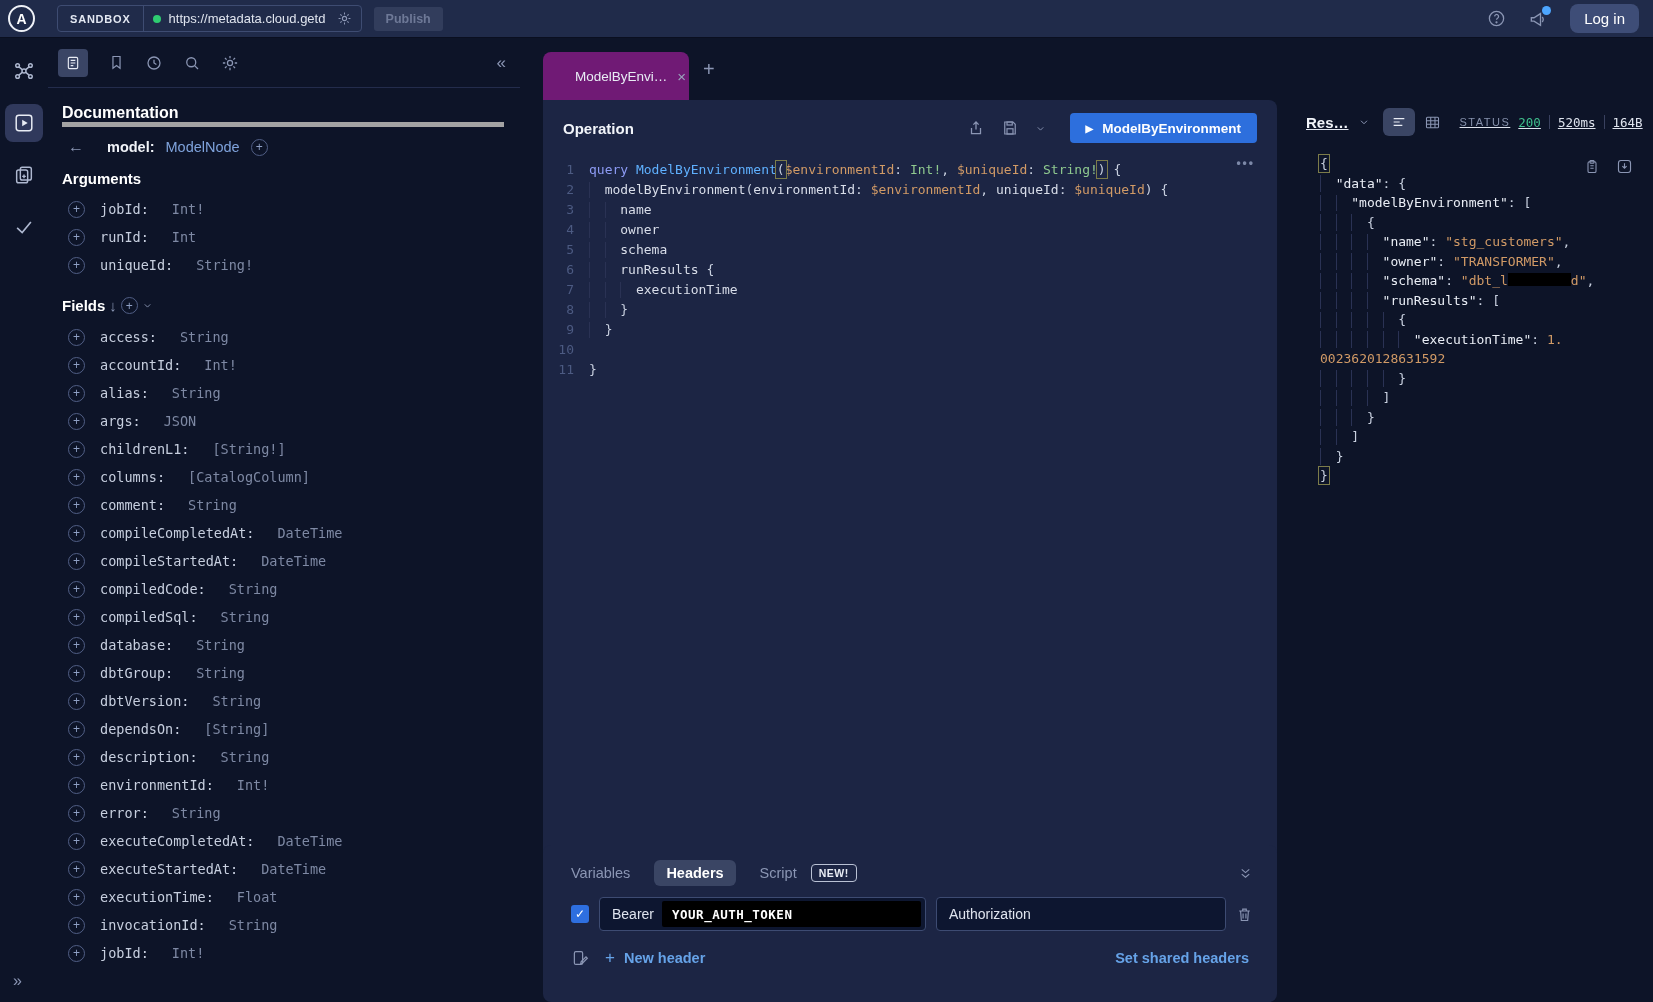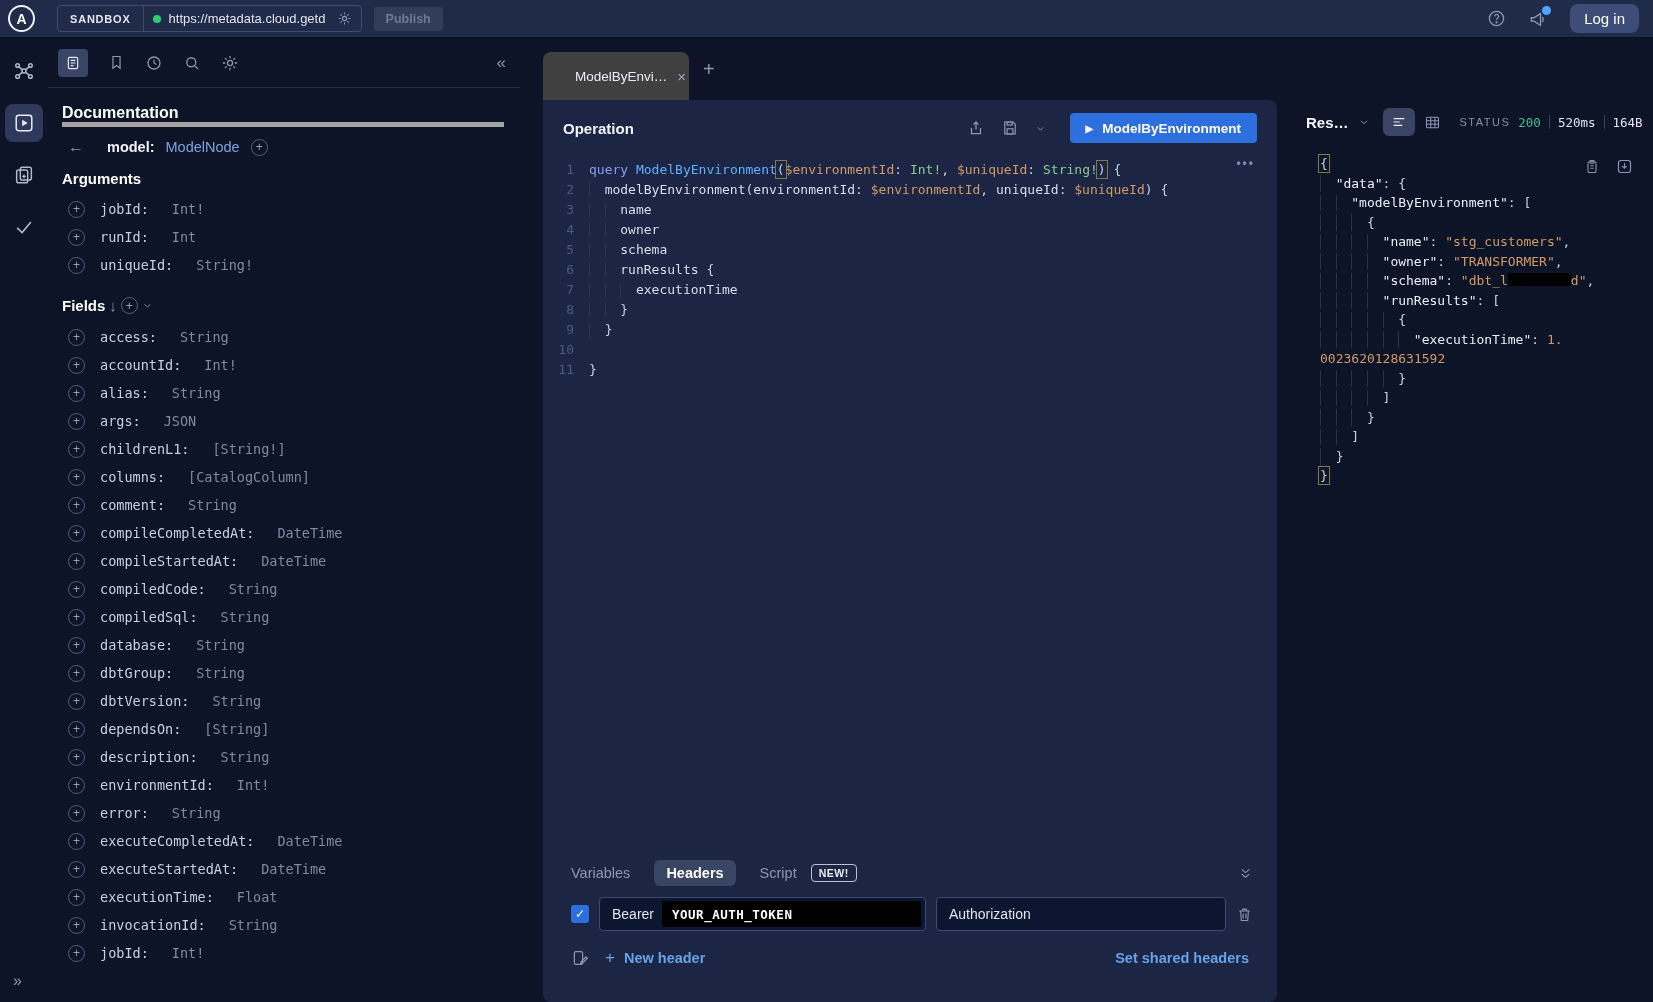--- a/index.html
+++ b/index.html
@@ -52,21 +52,21 @@
   .sec-title { font-size:15px; font-weight:bold; color:#fff; margin:14px 0 8px 0; }
   .fields-head { display:flex; align-items:center; gap:4px; margin:18px 0 9px 0; }
   .fields-head .sec-title { margin:0; }
   .doc-row { height:28px; display:flex; align-items:center; gap:15px; padding-left:6px; }
   .circle-plus { width:17px; height:17px; border:1.4px solid #515f86; border-radius:50%; color:#8fa0c5;
                  font-size:12px; line-height:1; display:flex; align-items:center; justify-content:center; flex:none; }
   .fname { font-family:"DejaVu Sans Mono", monospace; font-size:13.5px; color:#c7cfdf; }
   .ftype { font-family:"DejaVu Sans Mono", monospace; font-size:13.5px; color:#7e89a4; margin-left:8px; }
 
   
-  .tab { position:absolute; left:543px; top:52px; width:146px; height:48px; background:#404040;
+  .tab { position:absolute; left:543px; top:52px; width:146px; height:48px; background:#701a75;
          border-radius:8px 8px 0 0; display:flex; align-items:center; justify-content:center; gap:10px;padding-left:29px; }
   .tab-label { font-size:13.5px; color:#e8ecf4; }
   .tab-close { font-size:15px; color:#9aa4bc; }
   .new-tab { position:absolute; left:703px; top:58px; font-size:20px; color:#8b96b4; }
 
   
   .op-card { position:absolute; left:543px; top:100px; width:734px; height:854px; background:#1c2544; border-radius:0 8px 8px 8px; }
   .op-header { display:flex; align-items:center; height:56px; padding:0 20px; }
   .op-title { font-size:15px; font-weight:bold; color:#f2f5fa; }
   .op-actions { margin-left:auto; display:flex; align-items:center; gap:16px; }
@@ -114,21 +114,21 @@
   .token-chip { flex:1; background:#000; height:26px; border-radius:2px; display:flex; align-items:center;
                 padding:0 10px; font-family:"DejaVu Sans Mono", monospace; font-weight:bold; font-size:12.5px;
                 color:#fff; letter-spacing:.5px; }
   .bp-footer { margin-top:17px; display:flex; align-items:center; }
   .new-header { margin-left:16px; color:#66a3e8; font-weight:bold; font-size:14.5px; display:flex; align-items:center; gap:9px; }
   .nh-plus { font-size:17px; font-weight:normal; }
   .shared-headers { margin-left:auto; margin-right:4px; color:#66a3e8; font-weight:bold; font-size:14.5px; }
 
   
   .resp { position:absolute; left:1290px; top:100px; width:363px; height:902px; }
-  .resp-header { display:flex; align-items:center; height:44px; padding-left:16px; gap:9px; }
+  .resp-header { display:flex; align-items:center; height:44px; padding-left:16px; gap:9px;text-decoration:underline; }
   .resp-title { font-size:15px; font-weight:bold; color:#f2f5fa; }
   .resp-chip { width:32px; height:28px; background:#3a4564; border-radius:6px; display:flex; align-items:center;
                justify-content:center; color:#e9edf5; margin-left:4px; }
   .status-group { display:flex; align-items:center; gap:8px; margin-left:10px; }
   .status-label { font-size:11px; color:#8590ab; letter-spacing:1.5px; }
   .status-code { font-family:"DejaVu Sans Mono", monospace; font-size:12.5px; color:#3fbf8c; }
   .status-sep { width:1px; height:14px; background:#39415f; }
   .status-val { font-family:"DejaVu Sans Mono", monospace; font-size:12.5px; color:#dfe4ee; }
   .json-area { position:relative; padding:10px 0 0 30px; }
   .json-row { line-height:19.5px; font-family:"DejaVu Sans Mono", monospace; font-size:13px; white-space:pre; }

